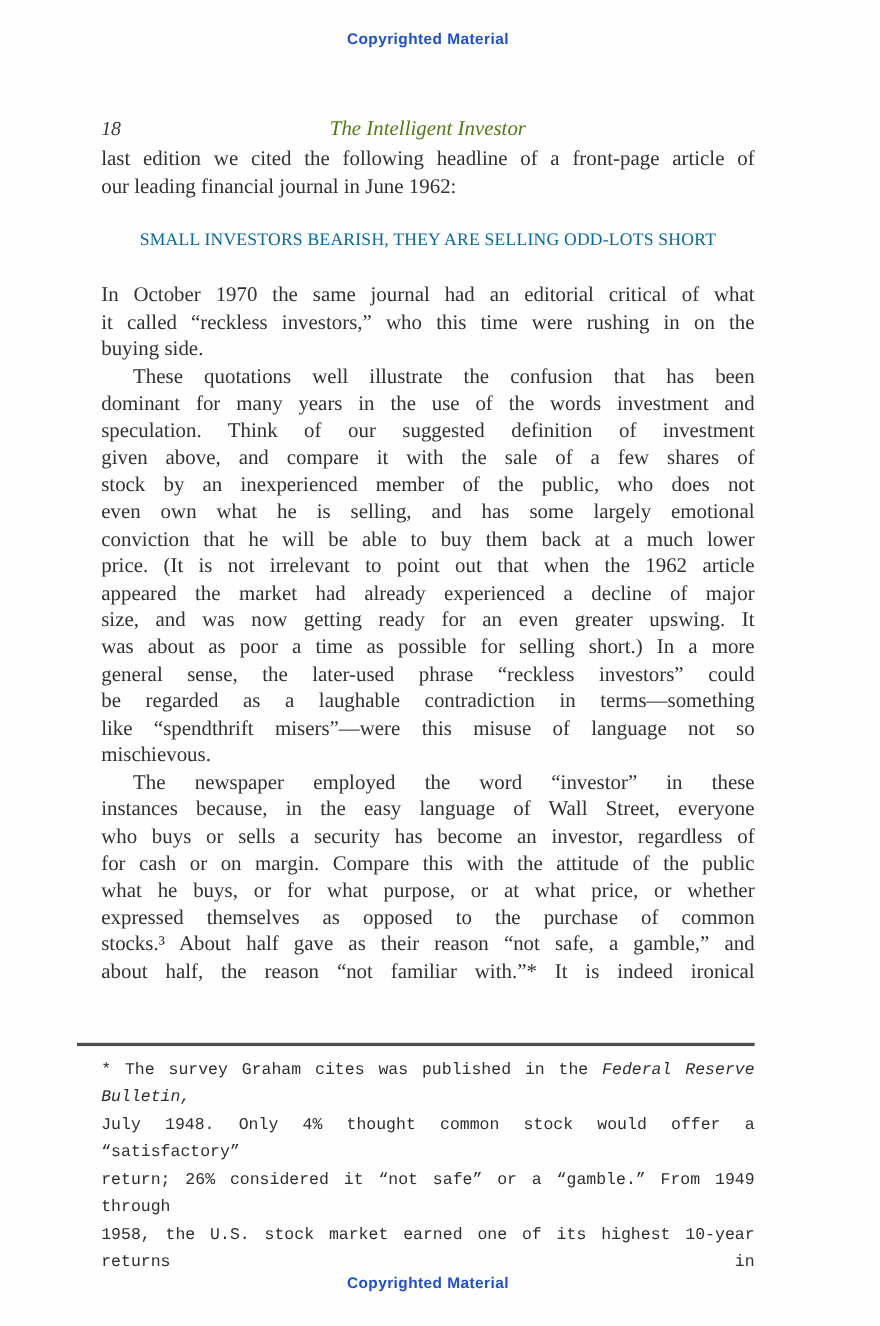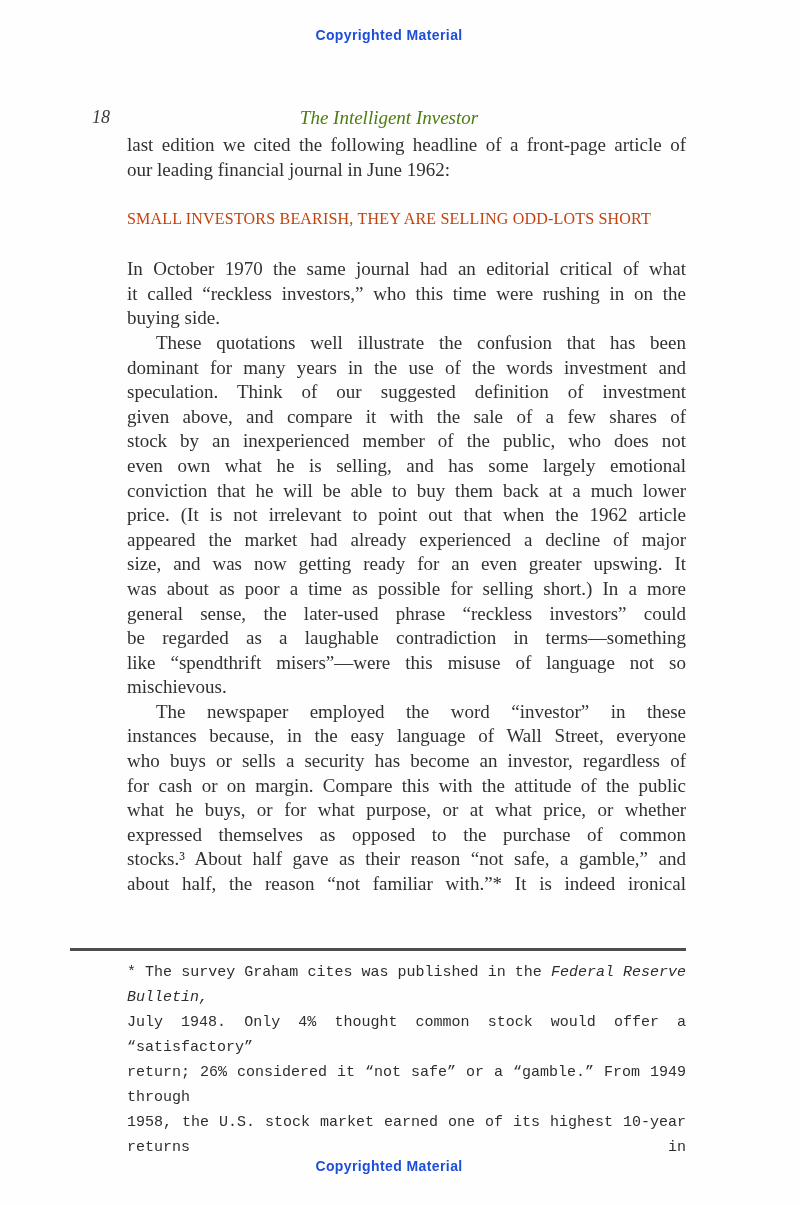--- a/index.html
+++ b/index.html
@@ -49,32 +49,32 @@
   }
   .body-text {
     position: absolute;
     top: 133px;
     left: 92px;
     width: 594px;
     font-size: 19px;
     line-height: 24.6px;
     color: #313131;
   }
-  .tline { text-align: justify; text-align-last: justify; margin-left: 35px; }
+  .tline { text-align: justify; text-align-last: justify; }
   .tline.lastline { text-align-last: left; }
   .para.justify-all .tline.lastline { text-align-last: justify; }
   .para.indent .tline:first-child { text-indent: 29px; }
   .headline {
     margin-top: 25px;
     margin-bottom: 26px;
     text-align: center;
     font-size: 16px;
     line-height: 24px;
     letter-spacing: 0.2px;
-    color: #c2410c;
+    color: #0369a1;
     white-space: nowrap;
   }
   .footnote-divider {
     position: absolute;
     top: 948px;
     left: 70px;
     width: 616px;
     height: 3px;
     background: #4d4d4d;
   }

